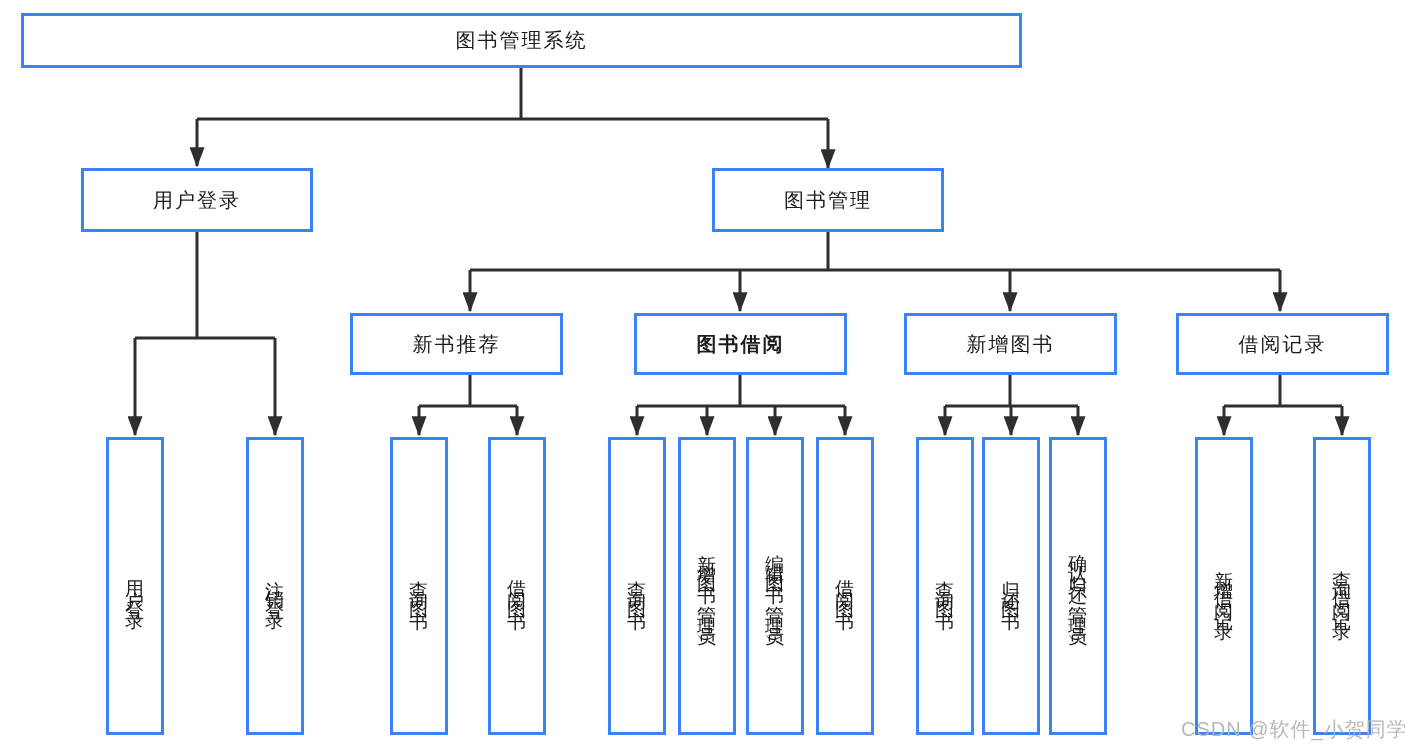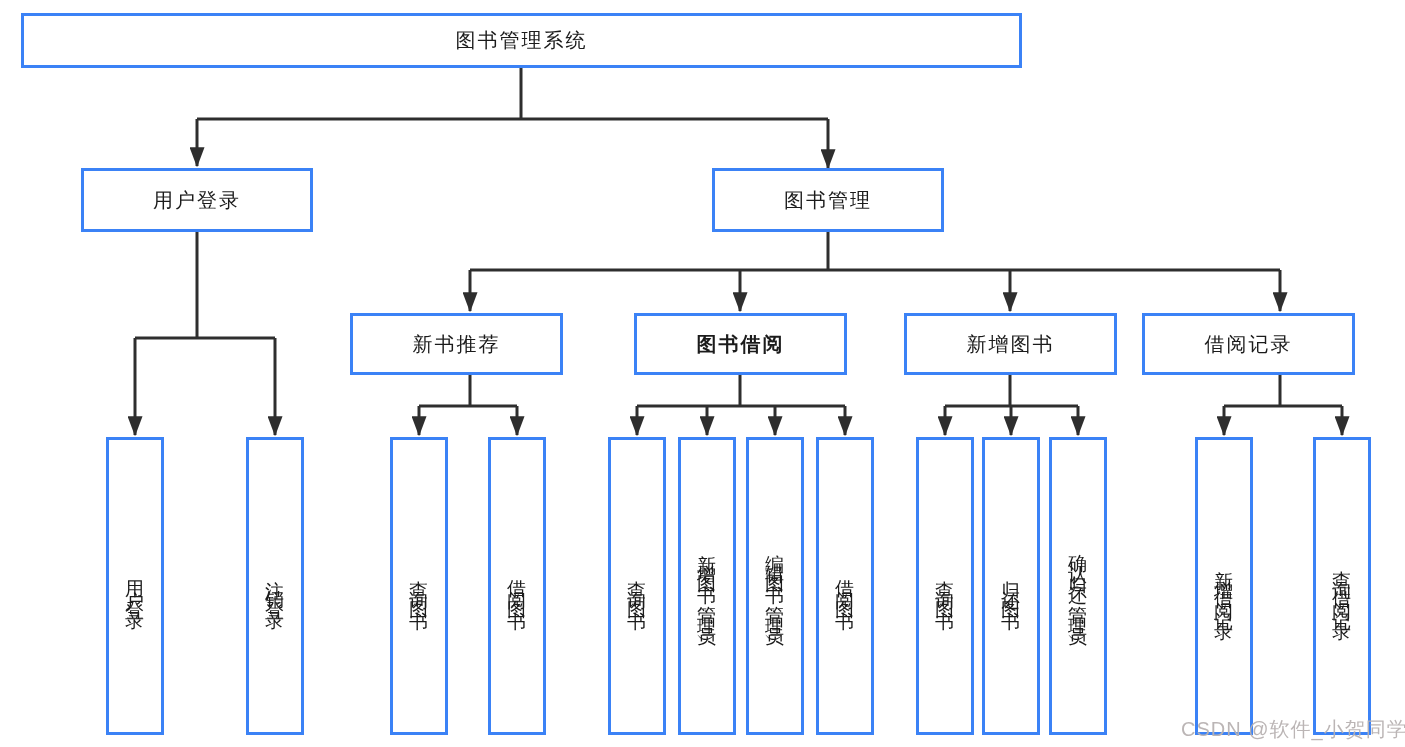--- a/index.html
+++ b/index.html
@@ -41,21 +41,21 @@
   .root { left: 21px; top: 13px; width: 1001px; height: 55px; }
   
   .l1 { top: 168px; width: 232px; height: 64px; }
   .n-user-login { left: 81px; }
   .n-book-mgmt { left: 712px; }
   
   .l2 { top: 313px; width: 213px; height: 62px; }
   .n-recommend { left: 350px; }
   .n-borrow    { left: 634px; font-weight: bold; }
   .n-current   { left: 904px; }
-  .n-records   { left: 1142px; text-align: center; }
+  .n-records   { left: 1176px; text-align: center; }
   
   .leaf { top: 437px; width: 58px; height: 298px; }
   .vlbl {
     writing-mode: vertical-rl;
     text-orientation: mixed;
     font-size: 19px;
     line-height: 1;
     letter-spacing: 0.55em;
     white-space: nowrap;
   }

